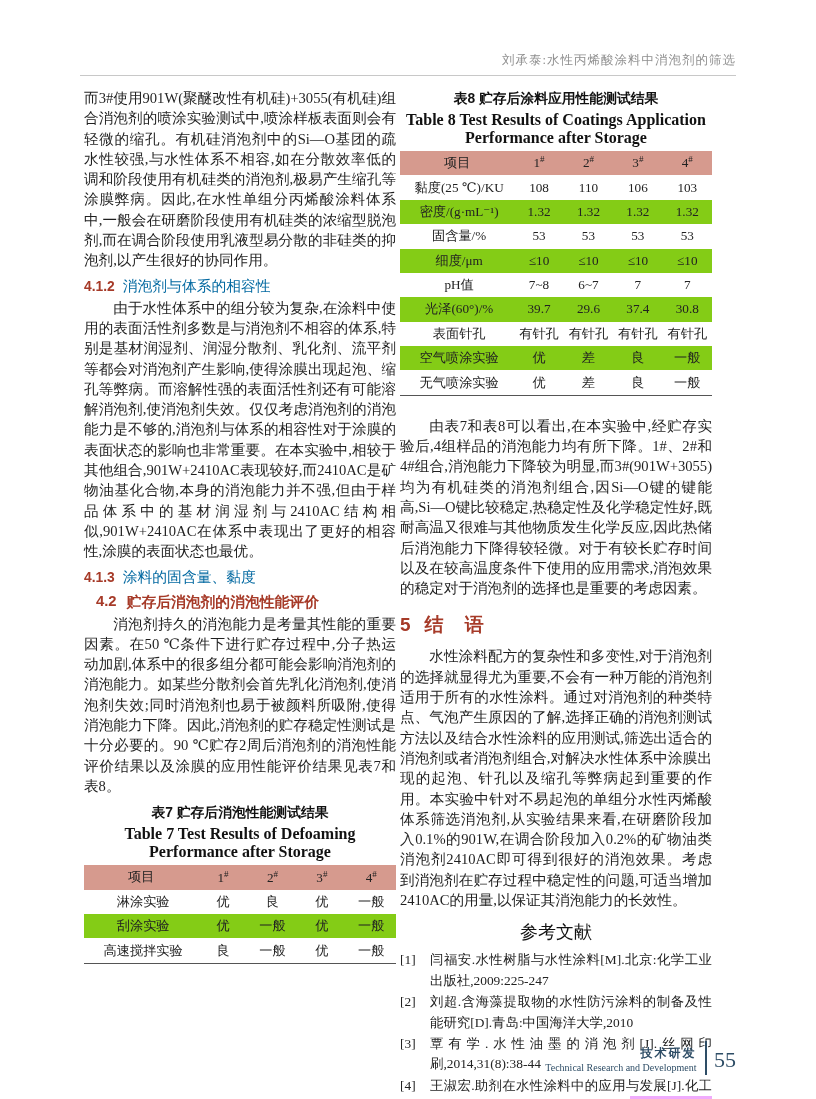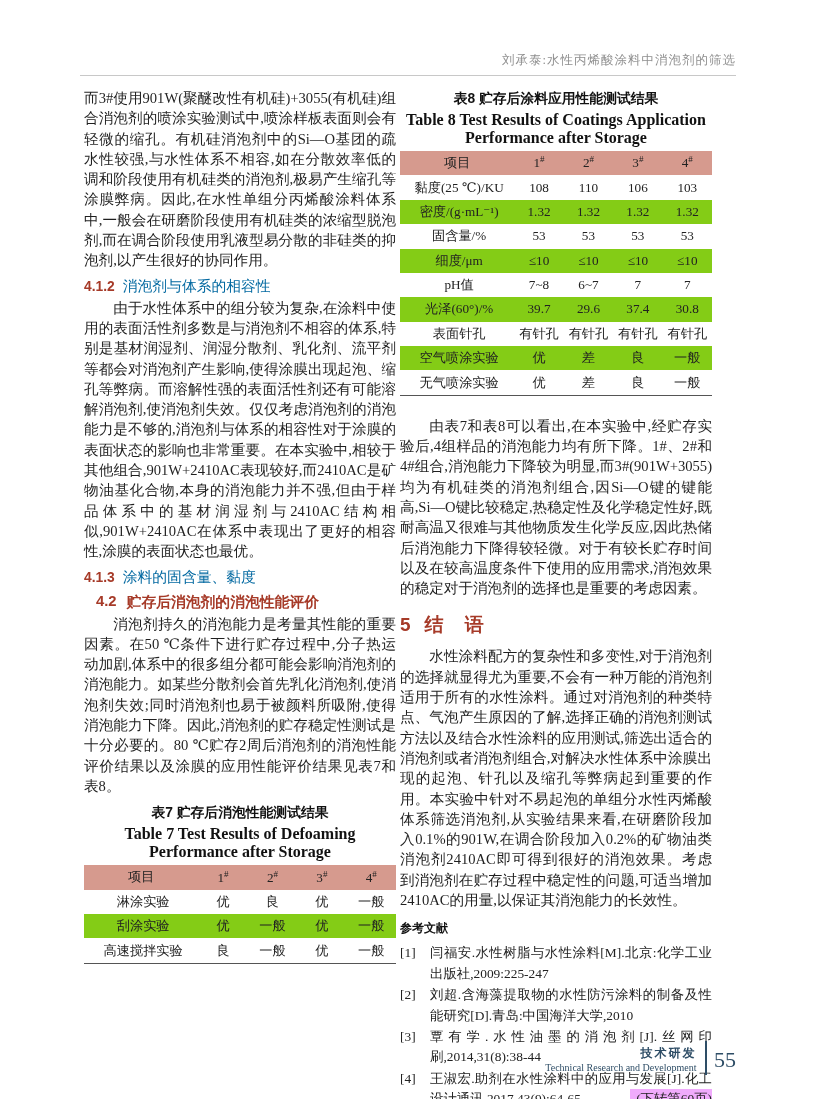--- a/index.html
+++ b/index.html
@@ -44,22 +44,22 @@
   table.dtable th,table.dtable td{
     padding:3.2px 1px;text-align:center;font-weight:normal;color:#222;
     overflow:hidden;white-space:nowrap;
   }
   table.dtable th:first-child,table.dtable td:first-child{width:36%;}
   table.dtable td:first-child{text-align:center;padding-left:5px;}
   table.dtable thead tr{background:#d69a8e;}
   table.dtable tr.alt{background:#84cc16;}
   table.dtable sup{font-size:9px;}
   .ref-title{
-    text-align:left;font-family:"Liberation Sans","DejaVu Sans",sans-serif;
-    font-weight:bold;font-size:12px;color:#111;margin:10px 0 6px 0;
+    text-align:center;font-family:"Liberation Sans","DejaVu Sans",sans-serif;
+    font-weight:normal;font-size:18px;color:#111;margin:10px 0 6px 0;
   }
   .ref-item{display:flex;margin-bottom:1px;font-size:13.4px;line-height:20.4px;}
   .ref-no{width:30px;flex:none;color:#222;}
   .ref-text{flex:1;text-align:justify;position:relative;color:#222;}
   .ref-note{position:absolute;right:0;bottom:0;background:#f0abfc;padding-left:6px;}
   .footer{
     position:absolute;right:80px;bottom:24px;display:flex;align-items:center;
     color:#2e4d66;
   }
   .f-left{text-align:right;}
@@ -86,21 +86,21 @@
 
   <div class="h3">
     <span class="hnum">4.1.3</span>
     <span class="htitle">涂料的固含量、黏度</span>
   </div>
 
   <div class="h2">
     <span class="hnum">4.2</span>
     <span class="htitle">贮存后消泡剂的消泡性能评价</span>
   </div>
-  <p class="body">消泡剂持久的消泡能力是考量其性能的重要因素。在50 ℃条件下进行贮存过程中,分子热运动加剧,体系中的很多组分都可能会影响消泡剂的消泡能力。如某些分散剂会首先乳化消泡剂,使消泡剂失效;同时消泡剂也易于被颜料所吸附,使得消泡能力下降。因此,消泡剂的贮存稳定性测试是十分必要的。80 ℃贮存2周后消泡剂的消泡性能评价结果以及涂膜的应用性能评价结果见表7和表8。</p>
+  <p class="body">消泡剂持久的消泡能力是考量其性能的重要因素。在50 ℃条件下进行贮存过程中,分子热运动加剧,体系中的很多组分都可能会影响消泡剂的消泡能力。如某些分散剂会首先乳化消泡剂,使消泡剂失效;同时消泡剂也易于被颜料所吸附,使得消泡能力下降。因此,消泡剂的贮存稳定性测试是十分必要的。90 ℃贮存2周后消泡剂的消泡性能评价结果以及涂膜的应用性能评价结果见表7和表8。</p>
 
   <div class="tablewrap">
     <div class="cap-zh">表7  贮存后消泡性能测试结果</div>
     <div class="cap-en">Table 7  Test Results of Defoaming Performance after Storage</div>
     <table class="dtable">
         <thead>
           <tr>
             <th>项目</th>
             <th>1<sup>#</sup></th>
             <th>2<sup>#</sup></th>

